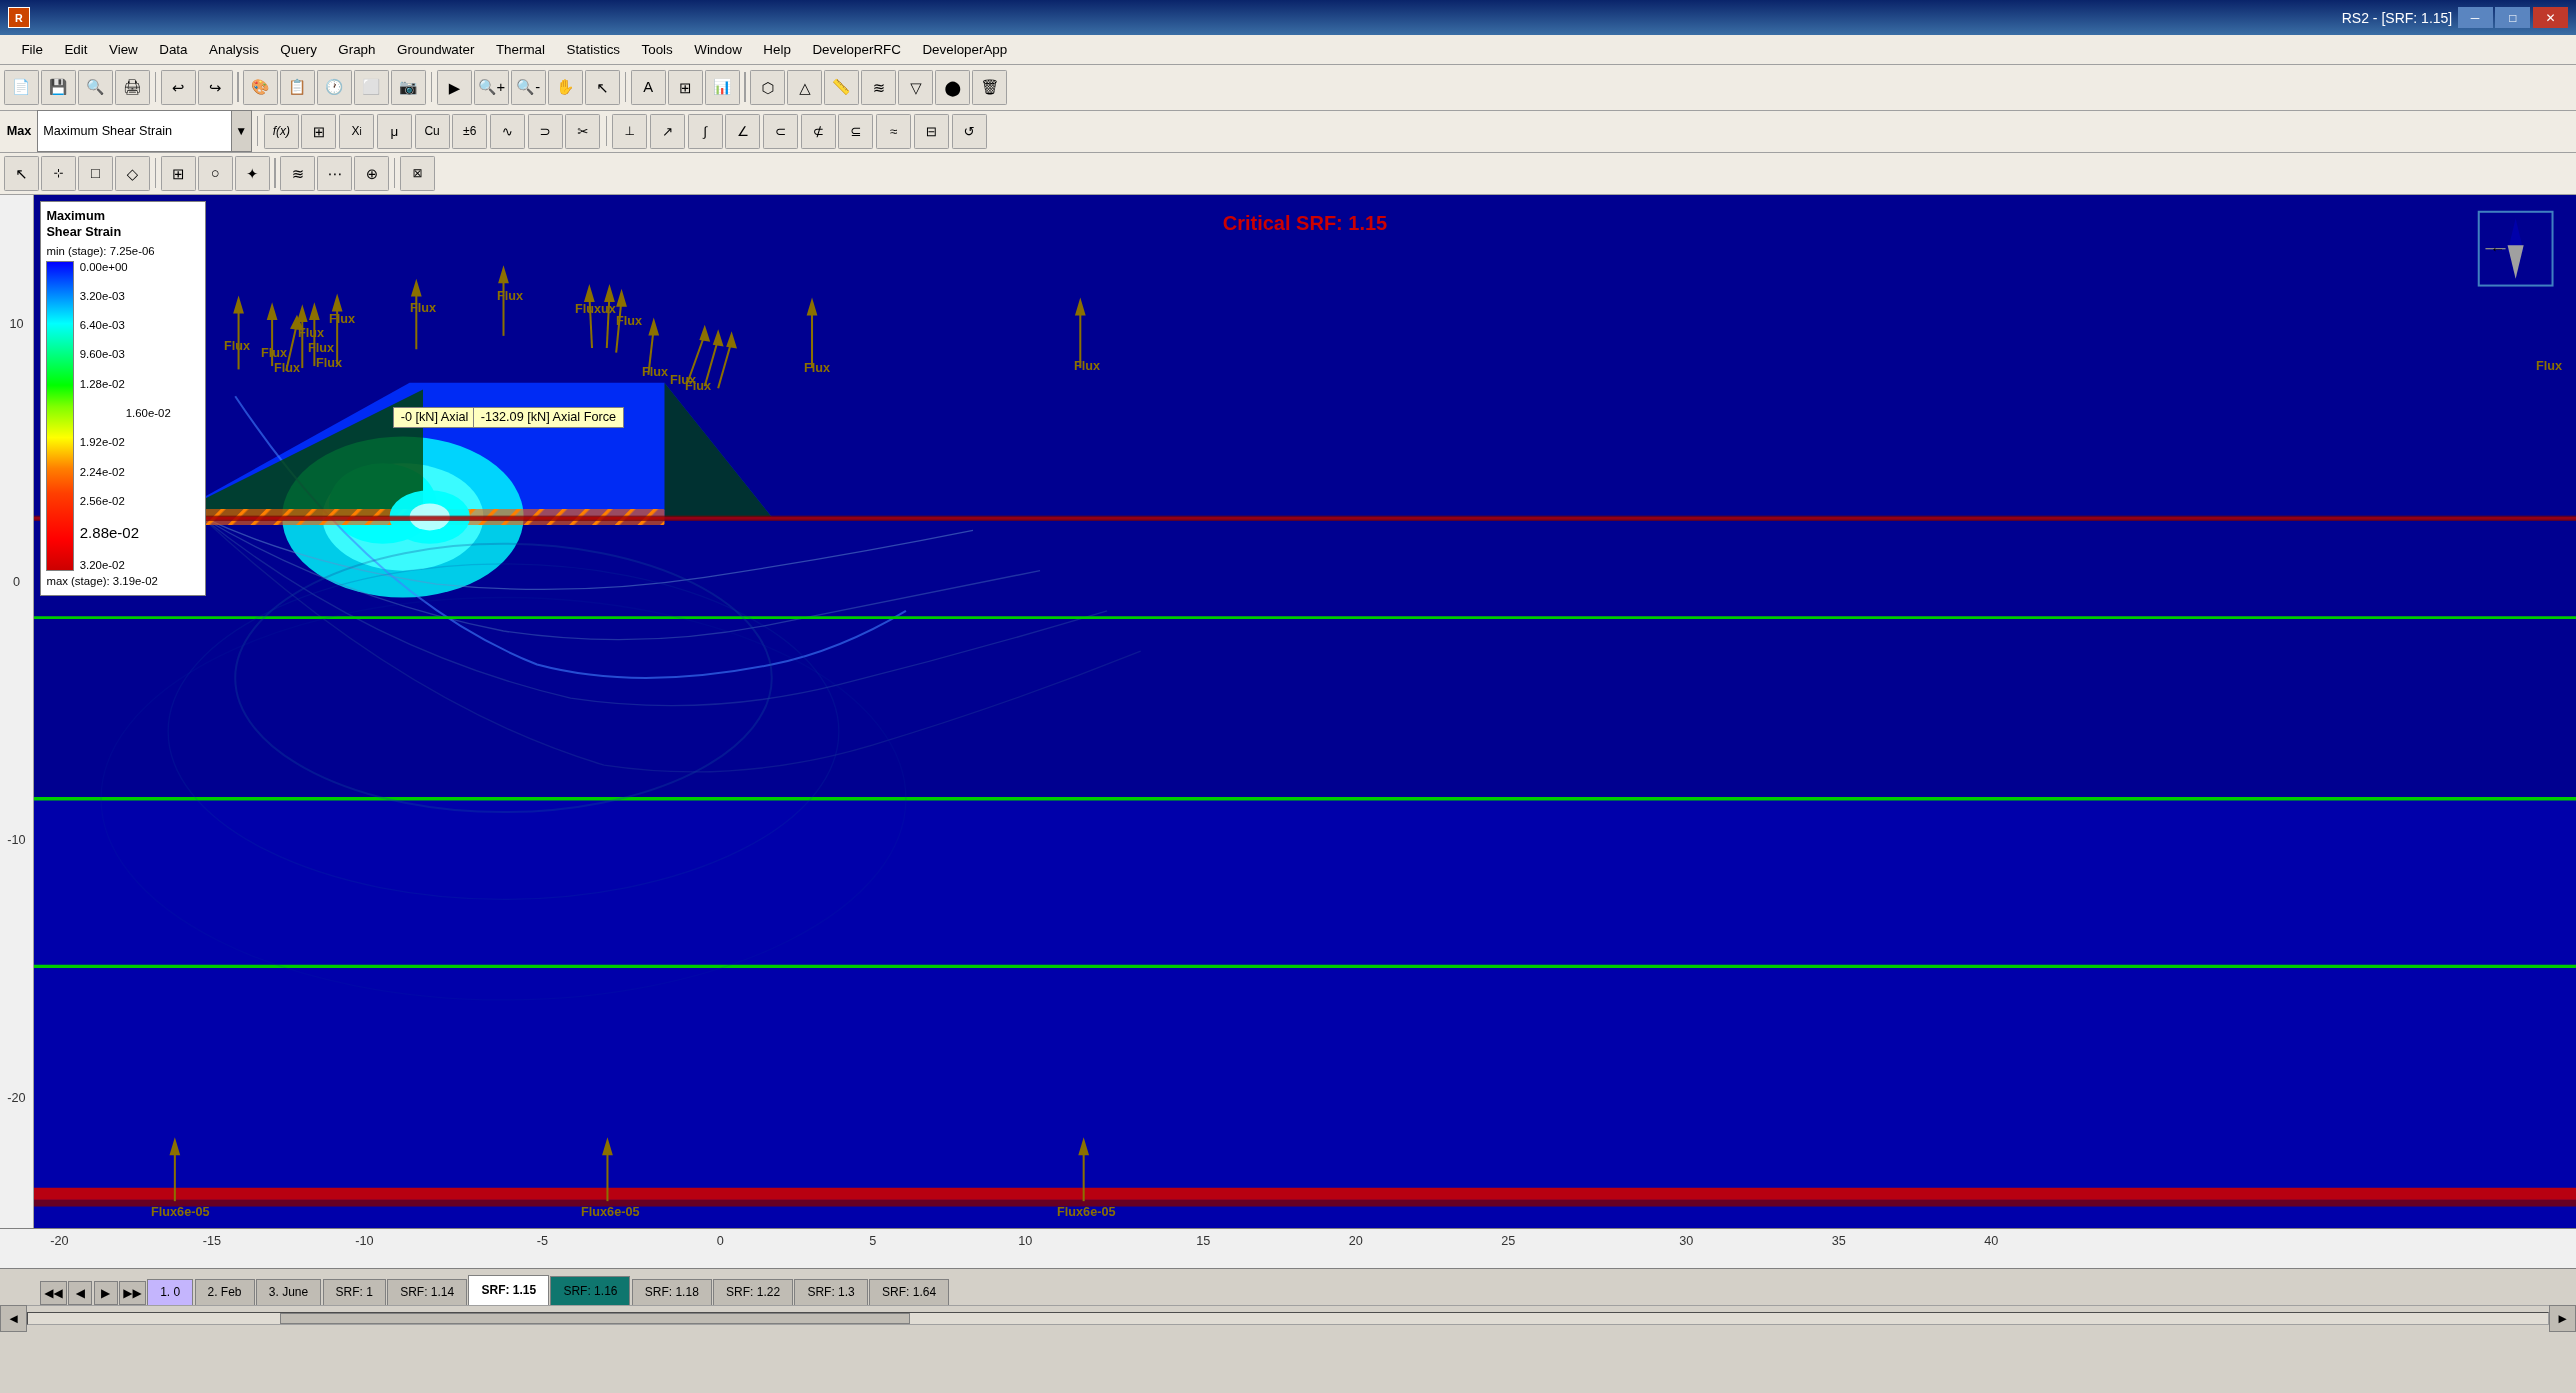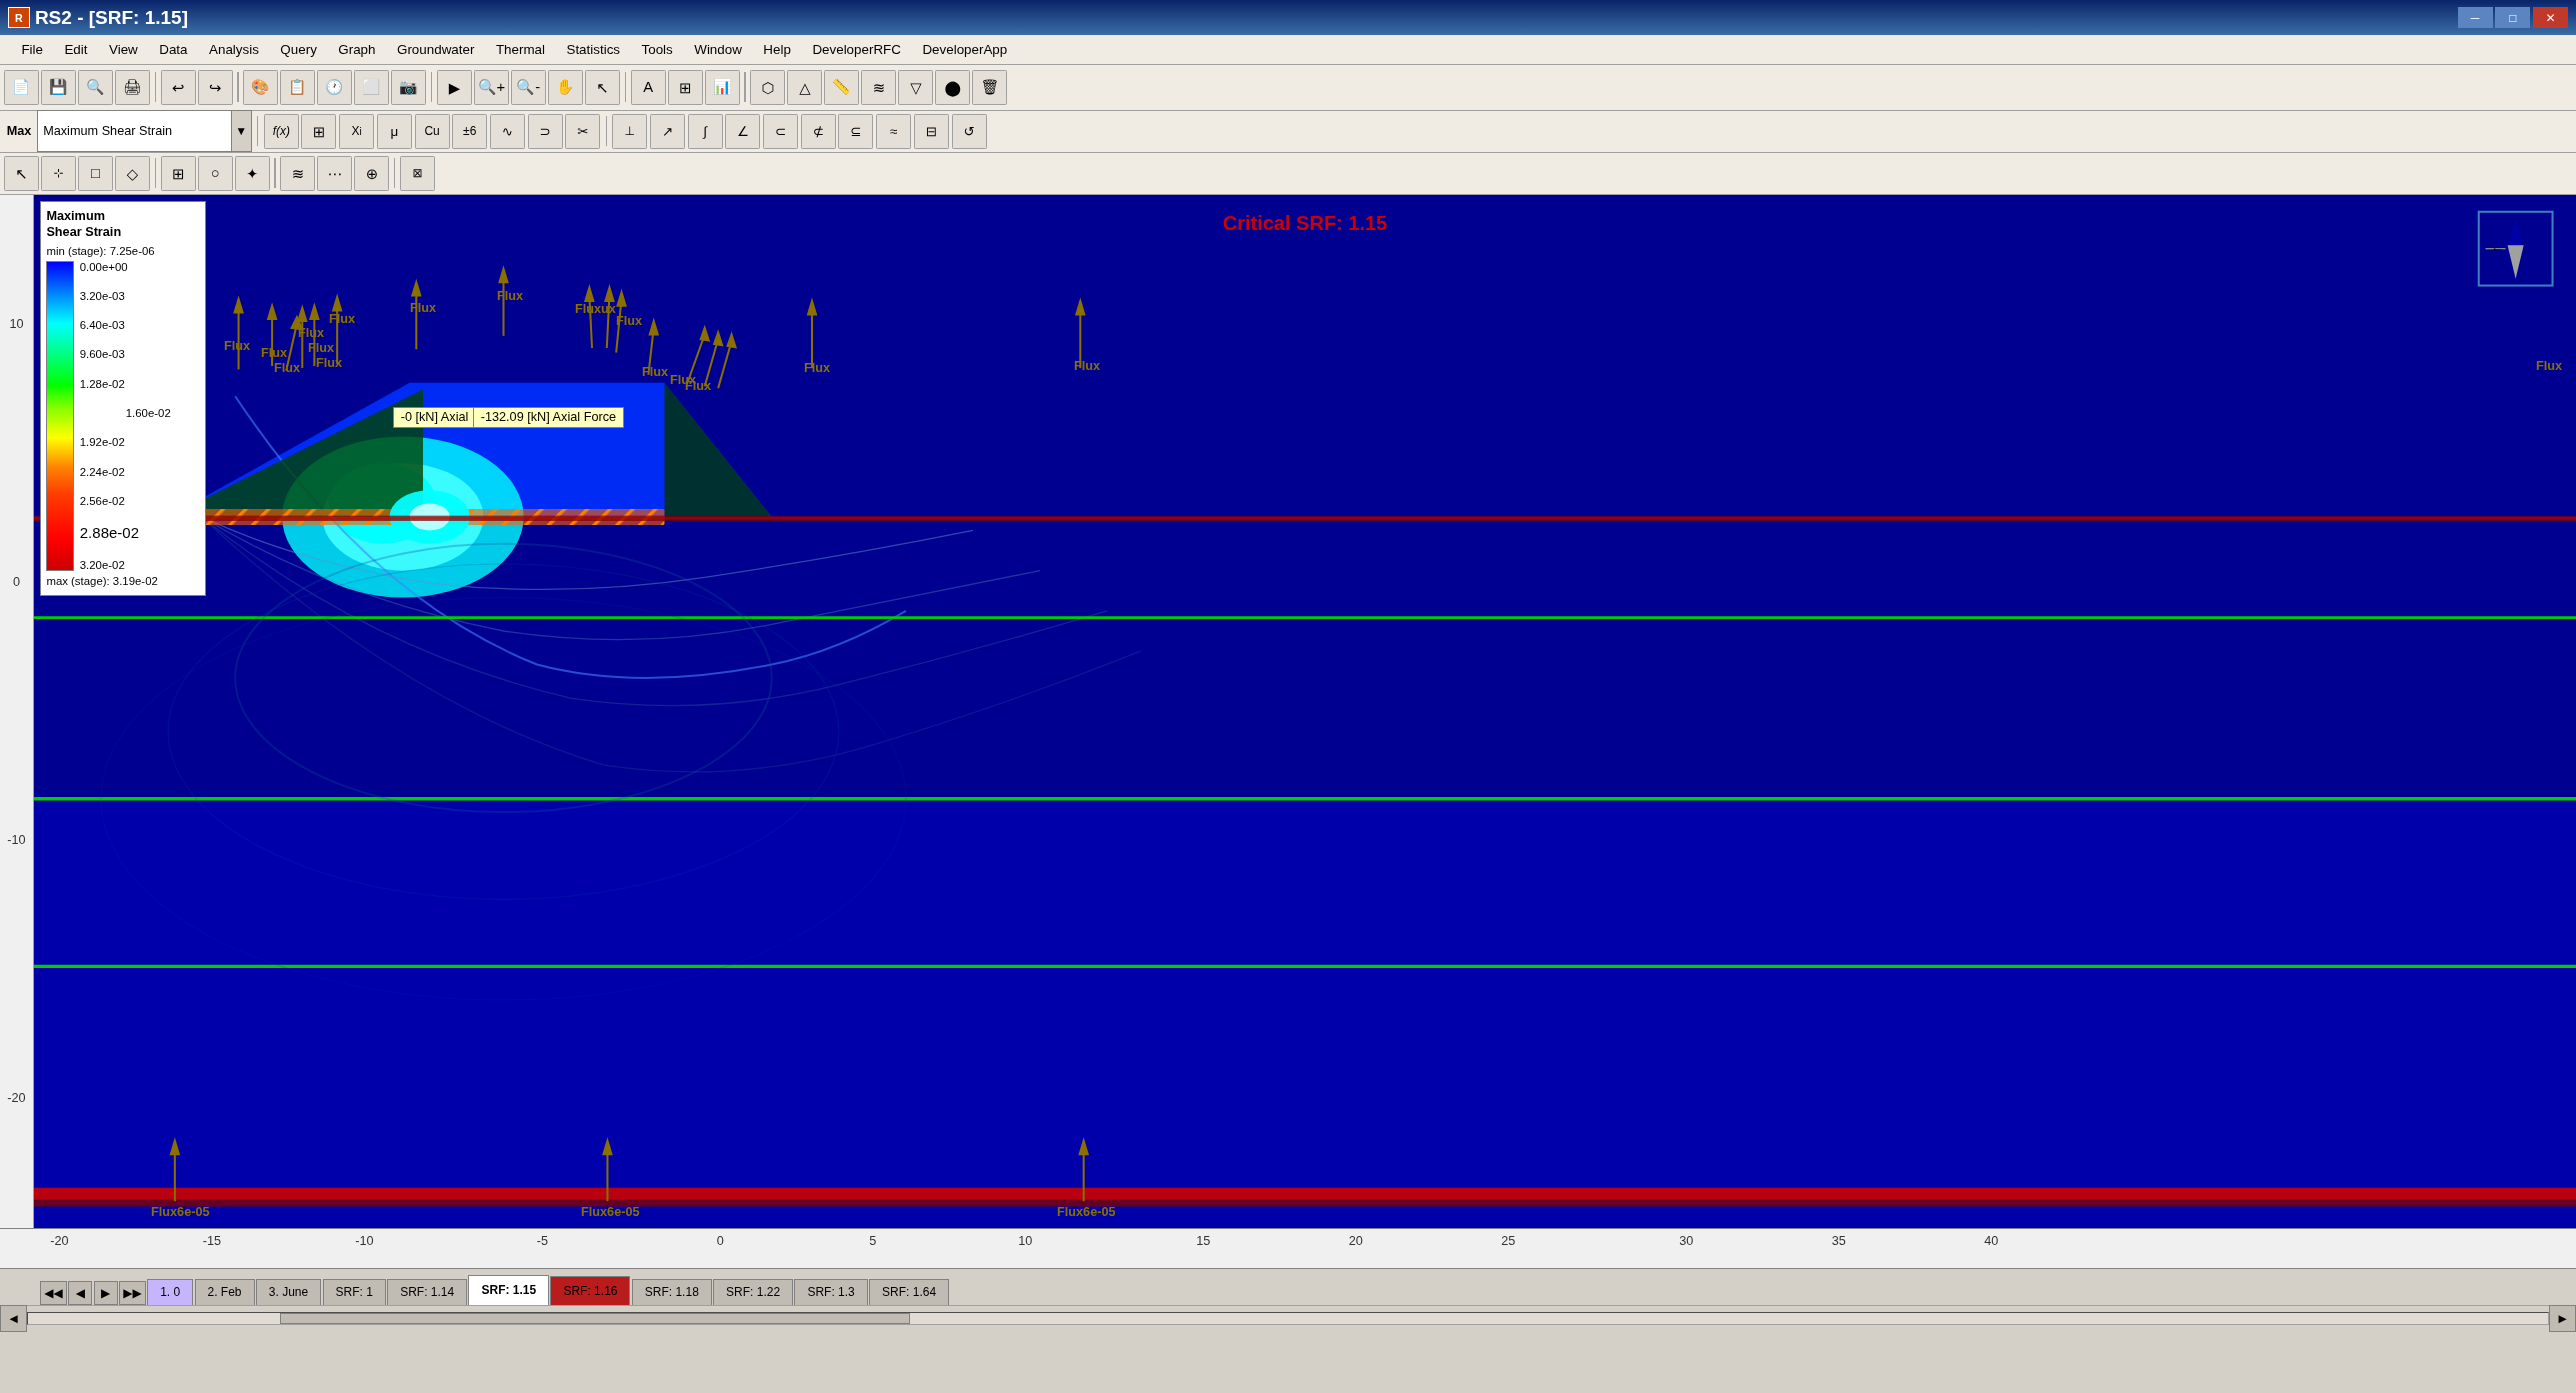--- a/index.html
+++ b/index.html
@@ -150,21 +150,21 @@
       display: flex;
       align-items: flex-start;
       padding-left: 174px;
     }
   </style>
 </head>
 <body>
 
 <div id="title-bar">
   <div style="width:21.5px;height:21.5px;background:#cc4400;border:0.7px solid #fff;display:flex;align-items:center;justify-content:center;color:white;font-size:10.7px;font-weight:bold;">R</div>
-  <span style="color:white;font-size:19px;font-weight:bold;flex:1;">RS2 - [SRF: 1.15]</span>
+  <span style="color:white;font-size:14px;font-weight:normal;flex:1;text-align:right;">RS2 - [SRF: 1.15]</span>
   <div style="display:flex;gap:2.7px;">
     <button style="width:35px;height:21.5px;background:#5a85c0;color:white;border:none;font-size:12px;cursor:pointer;">─</button>
     <button style="width:35px;height:21.5px;background:#5a85c0;color:white;border:none;font-size:12px;cursor:pointer;">□</button>
     <button style="width:35px;height:21.5px;background:#c0392b;color:white;border:none;font-size:12px;cursor:pointer;">✕</button>
   </div>
 </div>
 
 <div id="menu-bar">
 
   <span class="menu-item" style="font-size:13.4px;padding:2.7px 9.4px;cursor:pointer;">File</span>
@@ -479,21 +479,21 @@
   <div style="width:24px;height:24px;background:#c0bcb4;border:0.7px solid #808080;display:flex;align-items:center;justify-content:center;cursor:pointer;font-size:12px;">◀</div>
   <div style="width:24px;height:24px;background:#c0bcb4;border:0.7px solid #808080;display:flex;align-items:center;justify-content:center;cursor:pointer;font-size:12px;">▶</div>
   <div style="width:27px;height:24px;background:#c0bcb4;border:0.7px solid #808080;display:flex;align-items:center;justify-content:center;cursor:pointer;font-size:12px;">▶▶</div>
 
   <div style="height:25.5px;padding:0 12px;background:#c4b5fd;border:0.7px solid #808080;border-bottom:none;display:flex;align-items:center;font-size:12px;cursor:pointer;white-space:nowrap;">1. 0</div>
   <div style="height:25.5px;padding:0 12px;background:#c0bcb4;border:0.7px solid #808080;border-bottom:none;display:flex;align-items:center;font-size:12px;cursor:pointer;white-space:nowrap;">2. Feb</div>
   <div style="height:25.5px;padding:0 12px;background:#c0bcb4;border:0.7px solid #808080;border-bottom:none;display:flex;align-items:center;font-size:12px;cursor:pointer;white-space:nowrap;">3. June</div>
   <div style="height:25.5px;padding:0 12px;background:#c0bcb4;border:0.7px solid #808080;border-bottom:none;display:flex;align-items:center;font-size:12px;cursor:pointer;white-space:nowrap;">SRF: 1</div>
   <div style="height:25.5px;padding:0 12px;background:#c0bcb4;border:0.7px solid #808080;border-bottom:none;display:flex;align-items:center;font-size:12px;cursor:pointer;white-space:nowrap;">SRF: 1.14</div>
   <div style="height:29.5px;padding:0 12px;background:white;border:0.7px solid #808080;border-bottom:none;display:flex;align-items:center;font-size:12px;font-weight:bold;cursor:pointer;white-space:nowrap;">SRF: 1.15</div>
-  <div style="height:25.5px;padding:14px 12px;background:#b91c1c;border:0.7px solid #808080;border-bottom:none;display:flex;align-items:center;font-size:12px;cursor:pointer;white-space:nowrap;">SRF: 1.16</div>
+  <div style="height:25.5px;padding:14px 12px;background:#0f766e;border:0.7px solid #808080;border-bottom:none;display:flex;align-items:center;font-size:12px;cursor:pointer;white-space:nowrap;">SRF: 1.16</div>
   <div style="height:25.5px;padding:0 12px;background:#c0bcb4;border:0.7px solid #808080;border-bottom:none;display:flex;align-items:center;font-size:12px;cursor:pointer;white-space:nowrap;">SRF: 1.18</div>
   <div style="height:25.5px;padding:0 12px;background:#c0bcb4;border:0.7px solid #808080;border-bottom:none;display:flex;align-items:center;font-size:12px;cursor:pointer;white-space:nowrap;">SRF: 1.22</div>
   <div style="height:25.5px;padding:0 12px;background:#c0bcb4;border:0.7px solid #808080;border-bottom:none;display:flex;align-items:center;font-size:12px;cursor:pointer;white-space:nowrap;">SRF: 1.3</div>
   <div style="height:25.5px;padding:0 12px;background:#c0bcb4;border:0.7px solid #808080;border-bottom:none;display:flex;align-items:center;font-size:12px;cursor:pointer;white-space:nowrap;">SRF: 1.64</div>
 </div>
 
 <div id="bottom-scrollbar" style="width:100%;height:27px;background:#d4d0c8;border-top:0.7px solid #a0a0a0;display:flex;align-items:center;">
   <div style="width:27px;height:27px;background:#c0bcb4;border:0.7px solid #808080;display:flex;align-items:center;justify-content:center;font-size:10.7px;cursor:pointer;">◀</div>
   <div style="flex:1;height:13.4px;background:#e0dcd4;border:0.7px inset #a0a0a0;position:relative;">
     <div style="position:absolute;left:10%;top:0;height:100%;width:25%;background:#c0bcb4;border:0.7px solid #808080;cursor:grab;"></div>

